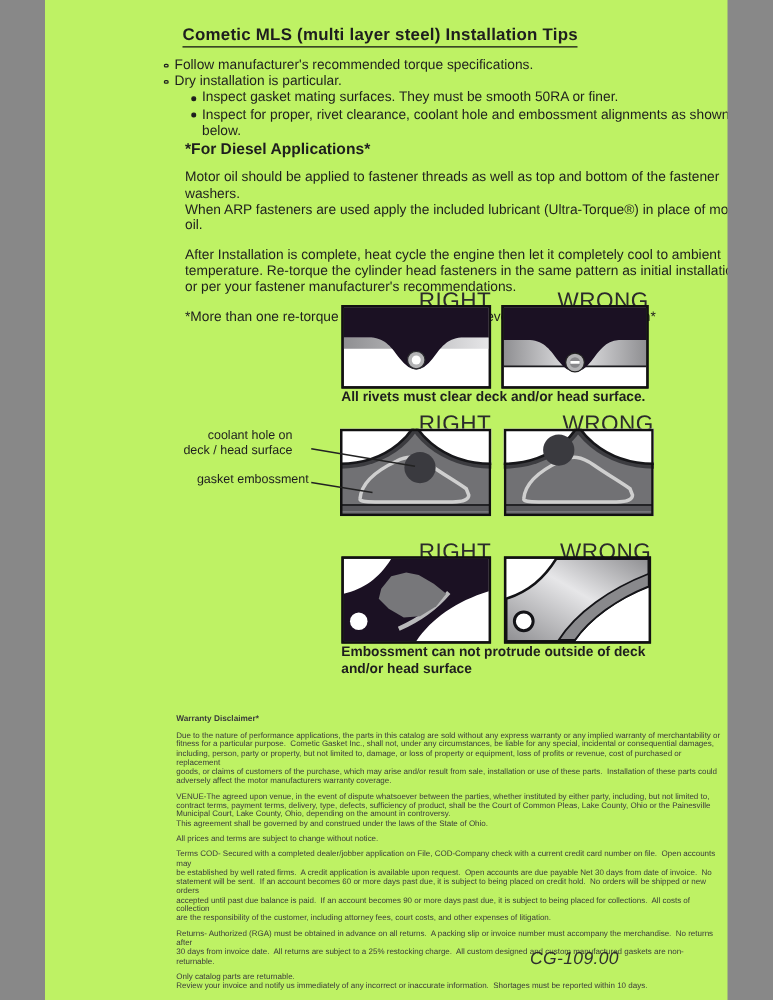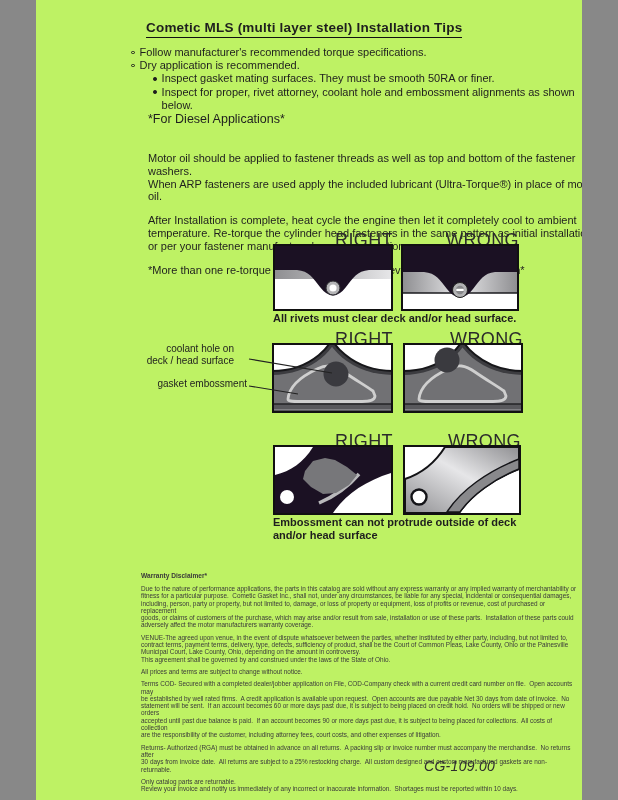--- a/index.html
+++ b/index.html
@@ -13,21 +13,21 @@
     position:absolute; left:110px; top:20px;
     font-size:13.5px; font-weight:bold; letter-spacing:.2px;
     padding-bottom:2px; border-bottom:1.6px solid #111; display:inline-block;
   }
   .bullets { position:absolute; left:95px; top:46px; width:460px; font-size:11px; line-height:13.2px; }
   .b-row { display:flex; align-items:flex-start; }
   .b-marker { flex:0 0 auto; width:3.6px; height:3.6px; border:1px solid #1e1e1e; border-radius:50%; margin:4.6px 5px 0 0; }
   .b-row.sub { margin-left:22px; }
   .b-row.sub .b-marker { background:#1e1e1e; border-color:#1e1e1e; }
   .diesel { position:absolute; left:112px; top:112px; width:452px; }
-  .diesel-heading { font-size:12.5px; font-weight:normal; margin-bottom:26px; }
+  .diesel-heading { font-size:12.5px; font-weight:bold; margin-bottom:10px; }
   .para { font-size:11px; line-height:12.8px; white-space:pre-wrap; margin-bottom:11px; }
   .diagrams { position:absolute; left:0; top:228px; width:618px; height:322px; }
   .rw-label { position:absolute; font-size:18px; letter-spacing:.4px; color:#2b2b2b; text-align:right; }
   .caption { position:absolute; font-size:11px; font-weight:bold; line-height:12.5px; white-space:pre-wrap; }
   .side-label { position:absolute; font-size:10px; line-height:11.5px; text-align:right; white-space:pre-wrap; color:#1e1e1e; }
   .diag-box { position:absolute; }
   .leader-overlay { position:absolute; left:0; top:0; width:618px; height:322px; pointer-events:none; }
   .disclaimer { position:absolute; left:105px; top:572px; width:436px; color:#3a3a3a; }
   .disc-heading { font-size:6.6px; font-weight:bold; margin-bottom:6px; }
   .disc-para { font-size:6.4px; line-height:7.3px; white-space:pre-wrap; margin-bottom:5px; }
@@ -47,29 +47,29 @@
 
   <div class="doc-title">Cometic MLS (multi layer steel) Installation Tips</div>
 
   <div class="bullets">
     <div class="b-row">
       <span class="b-marker"></span>
       <span>Follow manufacturer's recommended torque specifications.</span>
     </div>
     <div class="b-row">
       <span class="b-marker"></span>
-      <span>Dry application is recommended.</span>
+      <span>Dry installation is particular.</span>
     </div>
     <div class="b-row sub">
       <span class="b-marker"></span>
       <span>Inspect gasket mating surfaces.  They must be smooth 50RA or finer.</span>
     </div>
     <div class="b-row sub">
       <span class="b-marker"></span>
-      <span>Inspect for proper, rivet attorney, coolant hole and embossment alignments as shown below.</span>
+      <span>Inspect for proper, rivet clearance, coolant hole and embossment alignments as shown below.</span>
     </div>
   </div>
 
   <div class="diesel">
     <div class="diesel-heading">*For Diesel Applications*</div>
     <div class="para">Motor oil should be applied to fastener threads as well as top and bottom of the fastener washers.
 When ARP fasteners are used apply the included lubricant (Ultra-Torque®) in place of motor oil.</div>
     <div class="para">After Installation is complete, heat cycle the engine then let it completely cool to ambient
 temperature. Re-torque the cylinder head fasteners in the same pattern as initial installation
 or per your fastener manufacturer's recommendations.</div>

